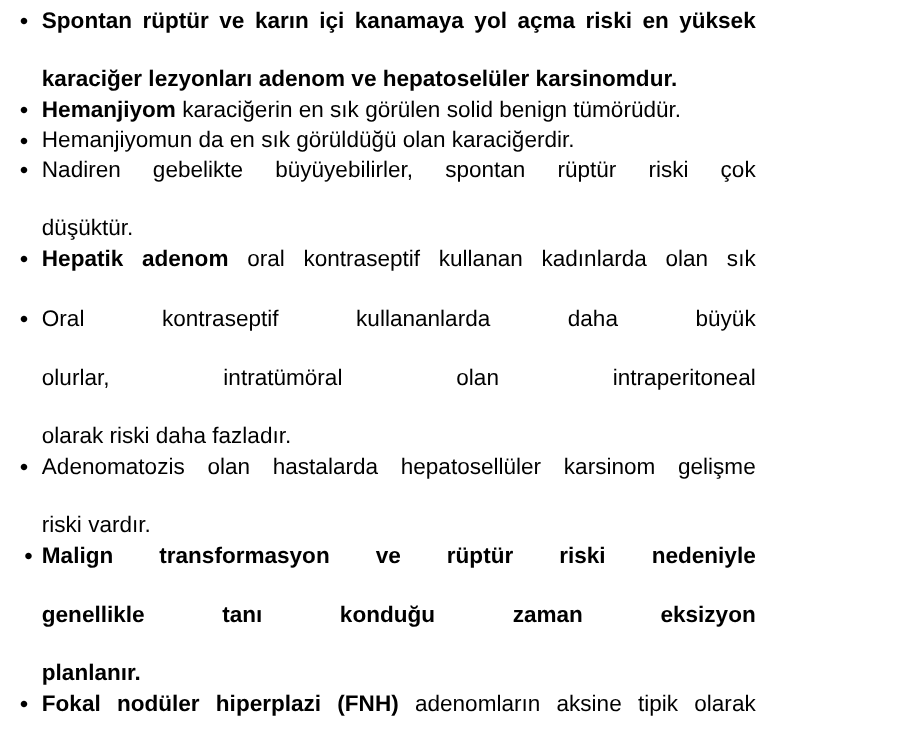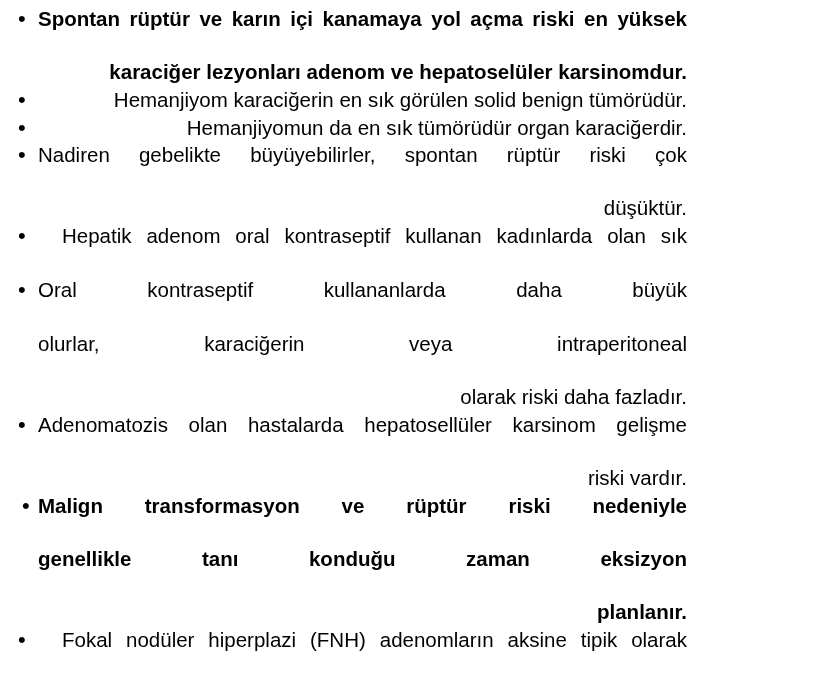--- a/index.html
+++ b/index.html
@@ -49,62 +49,61 @@
   .jline {
     display: block;
     text-align: justify;
   }
   .jline::after {
     content: "";
     display: inline-block;
     width: 100%;
   }
   .bold {
-    font-weight: normal;
-    margin-left: 24px;
+    font-weight: bold;
   }
   .allbold {
     font-weight: bold;
   }
   .lastline {
     display: block;
-    text-align: right;
+    text-align: left;
   }
 </style>
 </head>
 <body>
 
 <div class="slide">
   <ul class="bullets">
 
     <li class="bullet">
       <span class="jline allbold">Spontan rüptür ve karın içi kanamaya yol açma riski en yüksek</span>
       <span class="lastline allbold">karaciğer lezyonları adenom ve hepatoselüler karsinomdur.</span>
     </li>
 
     <li class="bullet">
       <span class="lastline"><span class="bold">Hemanjiyom</span><span> karaciğerin en sık görülen solid benign tümörüdür.</span></span>
     </li>
 
     <li class="bullet">
-      <span class="lastline">Hemanjiyomun da en sık tümörüdür organ karaciğerdir.</span>
+      <span class="lastline">Hemanjiyomun da en sık görüldüğü olan karaciğerdir.</span>
     </li>
 
     <li class="bullet">
       <span class="jline">Nadiren gebelikte büyüyebilirler, spontan rüptür riski çok</span>
       <span class="lastline">düşüktür.</span>
     </li>
 
     <li class="bullet">
       <span class="jline"><span class="bold">Hepatik adenom</span><span> oral kontraseptif kullanan kadınlarda olan sık</span></span>
     </li>
 
     <li class="bullet">
       <span class="jline">Oral kontraseptif kullananlarda daha büyük</span>
-      <span class="jline">olurlar, karaciğerin veya intraperitoneal</span>
+      <span class="jline">olurlar, intratümöral olan intraperitoneal</span>
       <span class="lastline">olarak riski daha fazladır.</span>
     </li>
 
     <li class="bullet">
       <span class="jline">Adenomatozis olan hastalarda hepatosellüler karsinom gelişme</span>
       <span class="lastline">riski vardır.</span>
     </li>
 
     <li class="bullet tight-bullet">
       <span class="jline allbold">Malign transformasyon ve rüptür riski nedeniyle</span>

